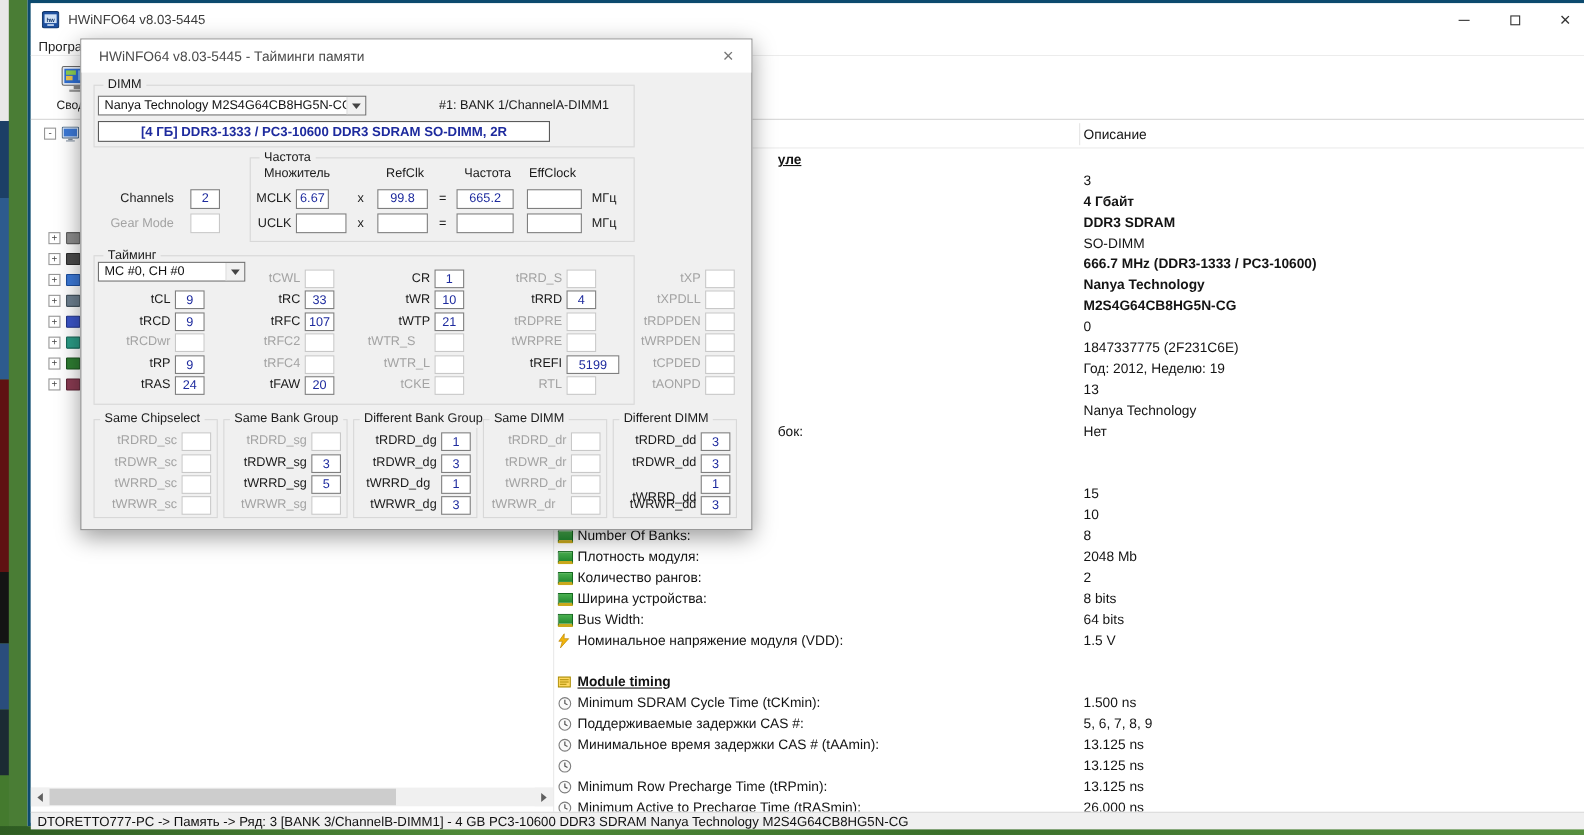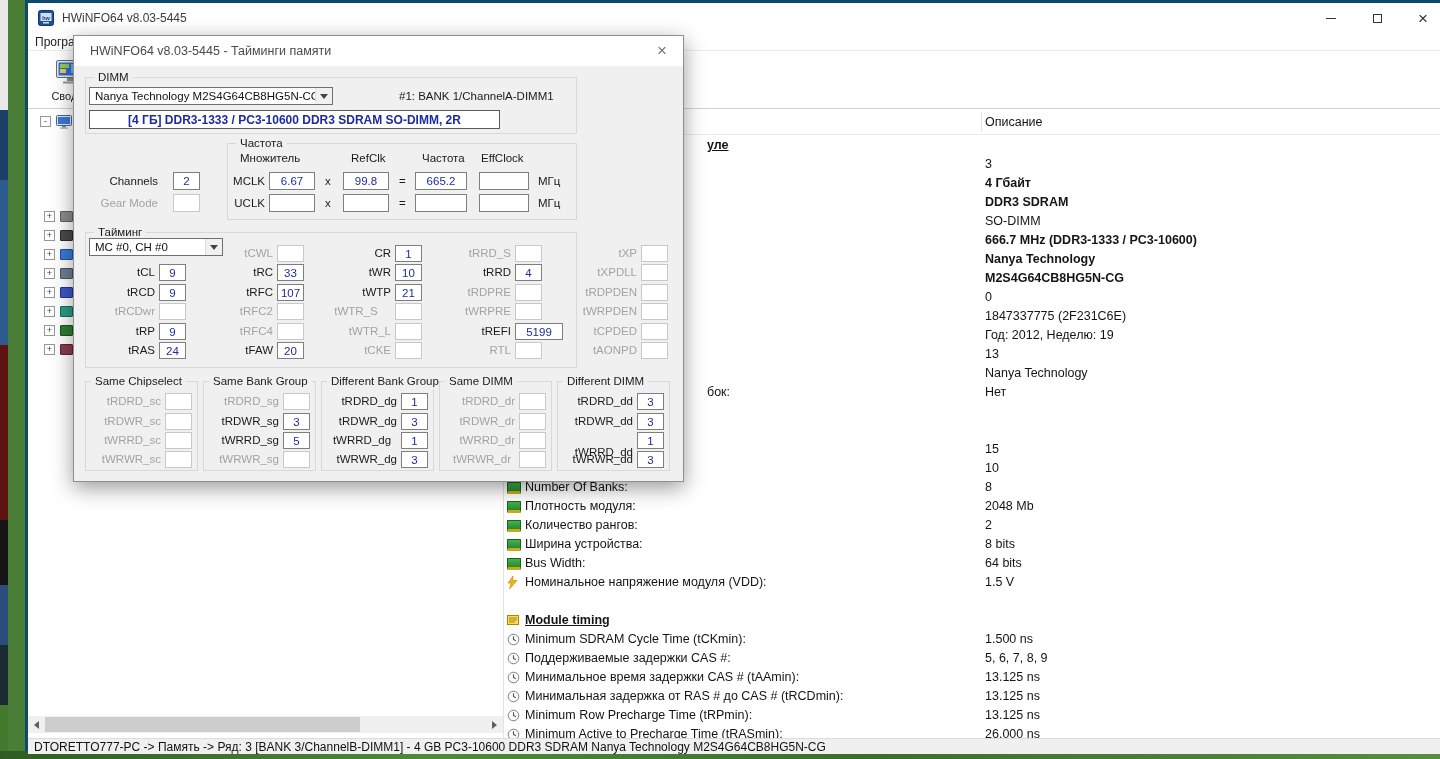--- a/index.html
+++ b/index.html
@@ -365,21 +365,20 @@
                 <path d="M6.5 3.2v3.3l2.4 1.2" fill="none" stroke="#555" stroke-width="1.1"></path>
               </svg></span>
             <span class="d-label" style="left: 21px;">Минимальное время задержки CAS # (tAAmin):</span>
             <span class="d-value">13.125 ns</span>
           </div>
           <div class="d-row" style="top: 551px;">
             <span class="d-icon"><svg width="13" height="13" viewBox="0 0 13 13">
                 <circle cx="6.5" cy="6.5" r="5.3" fill="#fafafa" stroke="#7d7d7d"></circle>
                 <path d="M6.5 3.2v3.3l2.4 1.2" fill="none" stroke="#555" stroke-width="1.1"></path>
               </svg></span>
-            <span class="d-label" style="left: 21px;">Минимальная задержка от RAS # до CAS # (tRCDmin):</span>
             <span class="d-value">13.125 ns</span>
           </div>
           <div class="d-row" style="top: 570px;">
             <span class="d-icon"><svg width="13" height="13" viewBox="0 0 13 13">
                 <circle cx="6.5" cy="6.5" r="5.3" fill="#fafafa" stroke="#7d7d7d"></circle>
                 <path d="M6.5 3.2v3.3l2.4 1.2" fill="none" stroke="#555" stroke-width="1.1"></path>
               </svg></span>
             <span class="d-label" style="left: 21px;">Minimum Row Precharge Time (tRPmin):</span>
             <span class="d-value">13.125 ns</span>
           </div>
@@ -431,21 +430,21 @@
 
     <div class="gbox" style="left:153px;top:107px;width:350px;height:77px">
       <span class="glabel">Частота</span>
     </div>
     <span class="flabel" style="left:166px;top:116px">Множитель</span>
     <span class="flabel" style="left:277px;top:116px">RefClk</span>
     <span class="flabel" style="left:348px;top:116px">Частота</span>
     <span class="flabel" style="left:407px;top:116px">EffClock</span>
 
     <span class="rlabel" style="left:131px;top:139px;width:60px">MCLK</span>
-    <div class="ffield" style="left:195px;top:136px;width:46px">6.67</div>
+    <div class="ffield" style="left:195px;top:136px;width:30px">6.67</div>
     <span class="flabel" style="left:251px;top:139px">x</span>
     <div class="ffield" style="left:269px;top:136px;width:46px">99.8</div>
     <span class="flabel" style="left:325px;top:139px">=</span>
     <div class="ffield" style="left:341px;top:136px;width:52px">665.2</div>
     <div class="ffield" style="left:405px;top:136px;width:50px"></div>
     <span class="flabel" style="left:464px;top:139px">МГц</span>
 
     <span class="rlabel" style="left:131px;top:161px;width:60px">UCLK</span>
     <div class="ffield" style="left:195px;top:158px;width:46px"></div>
     <span class="flabel" style="left:251px;top:161px">x</span>
@@ -564,21 +563,21 @@
           <div class="tfield" style="left: 79px; top: 69px;">3</div>
         </div>
         <div class="gbox" style="left: 365px; top: 345px; width: 113px; height: 90px;">
           <span class="glabel" style="left: 5px;">Same DIMM</span>
           <span class="tlabel dis" style="left: 5px; top: 13px;">tRDRD_dr</span>
           <div class="tfield dis" style="left: 79px; top: 11px;"></div>
           <span class="tlabel dis" style="left: 5px; top: 33px;">tRDWR_dr</span>
           <div class="tfield dis" style="left: 79px; top: 31px;"></div>
           <span class="tlabel dis" style="left: 5px; top: 52px;">tWRRD_dr</span>
           <div class="tfield dis" style="left: 79px; top: 50px;"></div>
-          <span class="tlabel dis" style="left: 1px; top: 71px;">tWRWR_dr</span>
+          <span class="tlabel dis" style="left: 1px; top: 71px; text-align: center;">tWRWR_dr</span>
           <div class="tfield dis" style="left: 79px; top: 69px;"></div>
         </div>
         <div class="gbox" style="left: 483px; top: 345px; width: 113px; height: 90px;">
           <span class="glabel" style="left: 5px;">Different DIMM</span>
           <span class="tlabel" style="left: 5px; top: 13px;">tRDRD_dd</span>
           <div class="tfield" style="left: 79px; top: 11px;">3</div>
           <span class="tlabel" style="left: 5px; top: 33px;">tRDWR_dd</span>
           <div class="tfield" style="left: 79px; top: 31px;">3</div>
           <span class="tlabel" style="left: 5px; top: 64px; text-align: right;">tWRRD_dd</span>
           <div class="tfield" style="left: 79px; top: 50px;">1</div>

